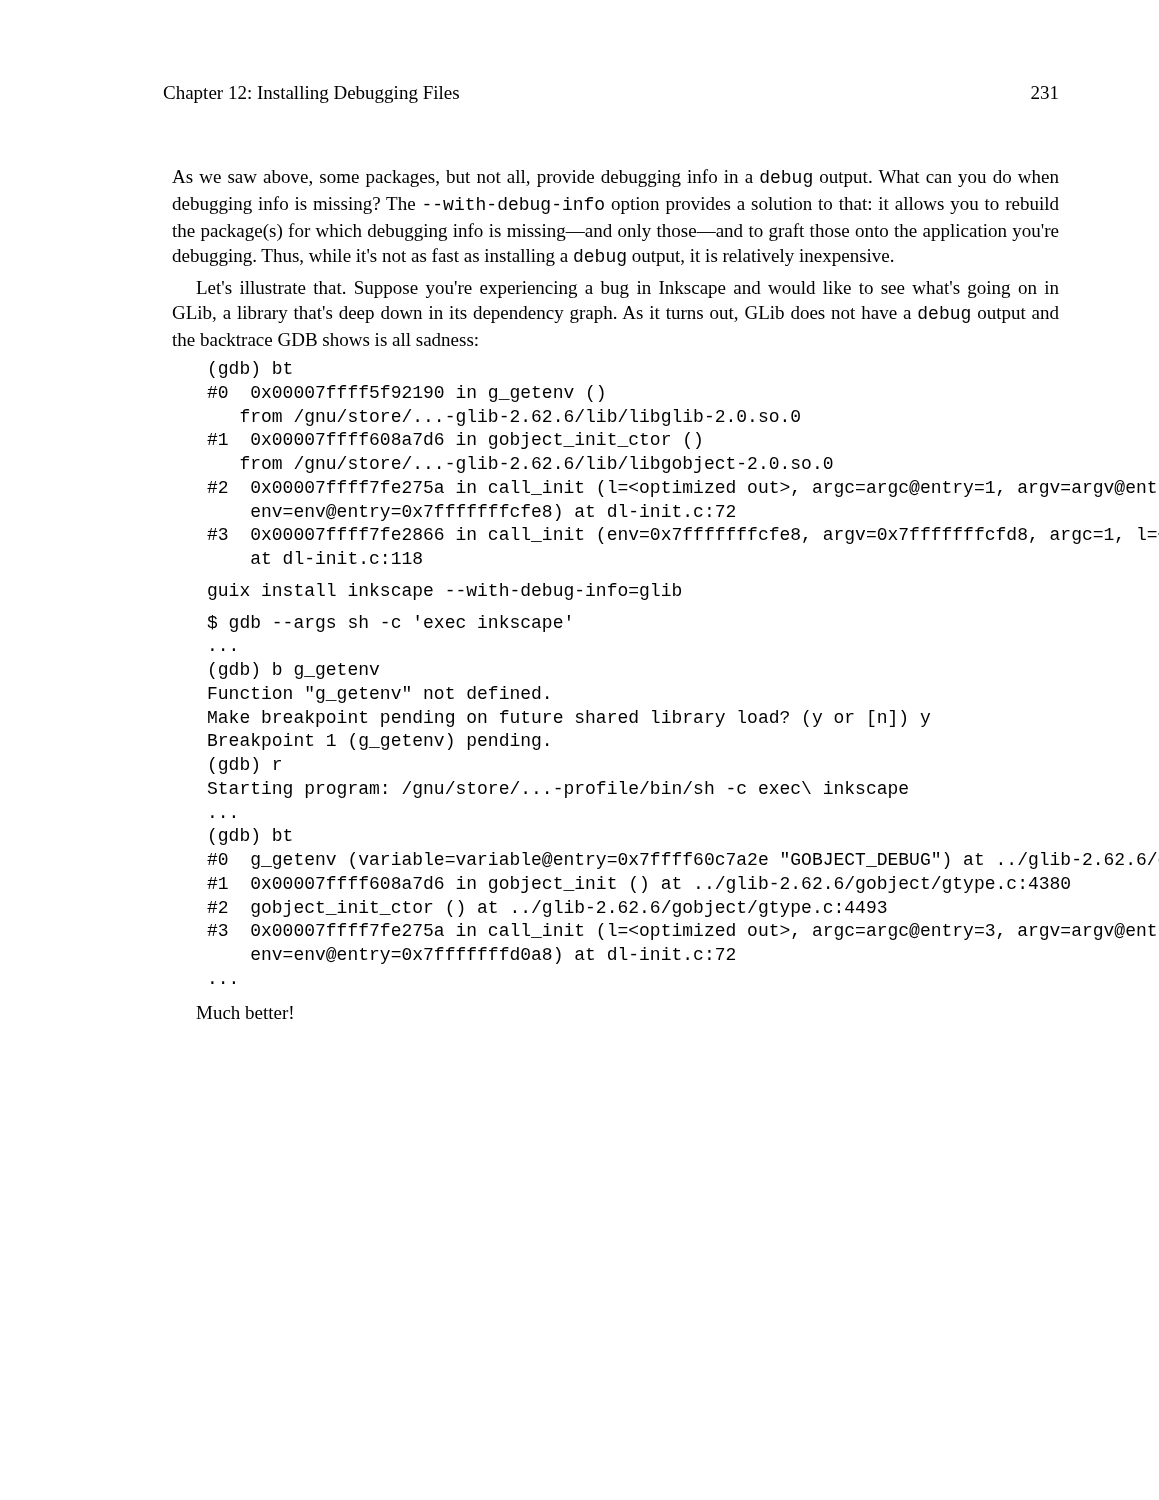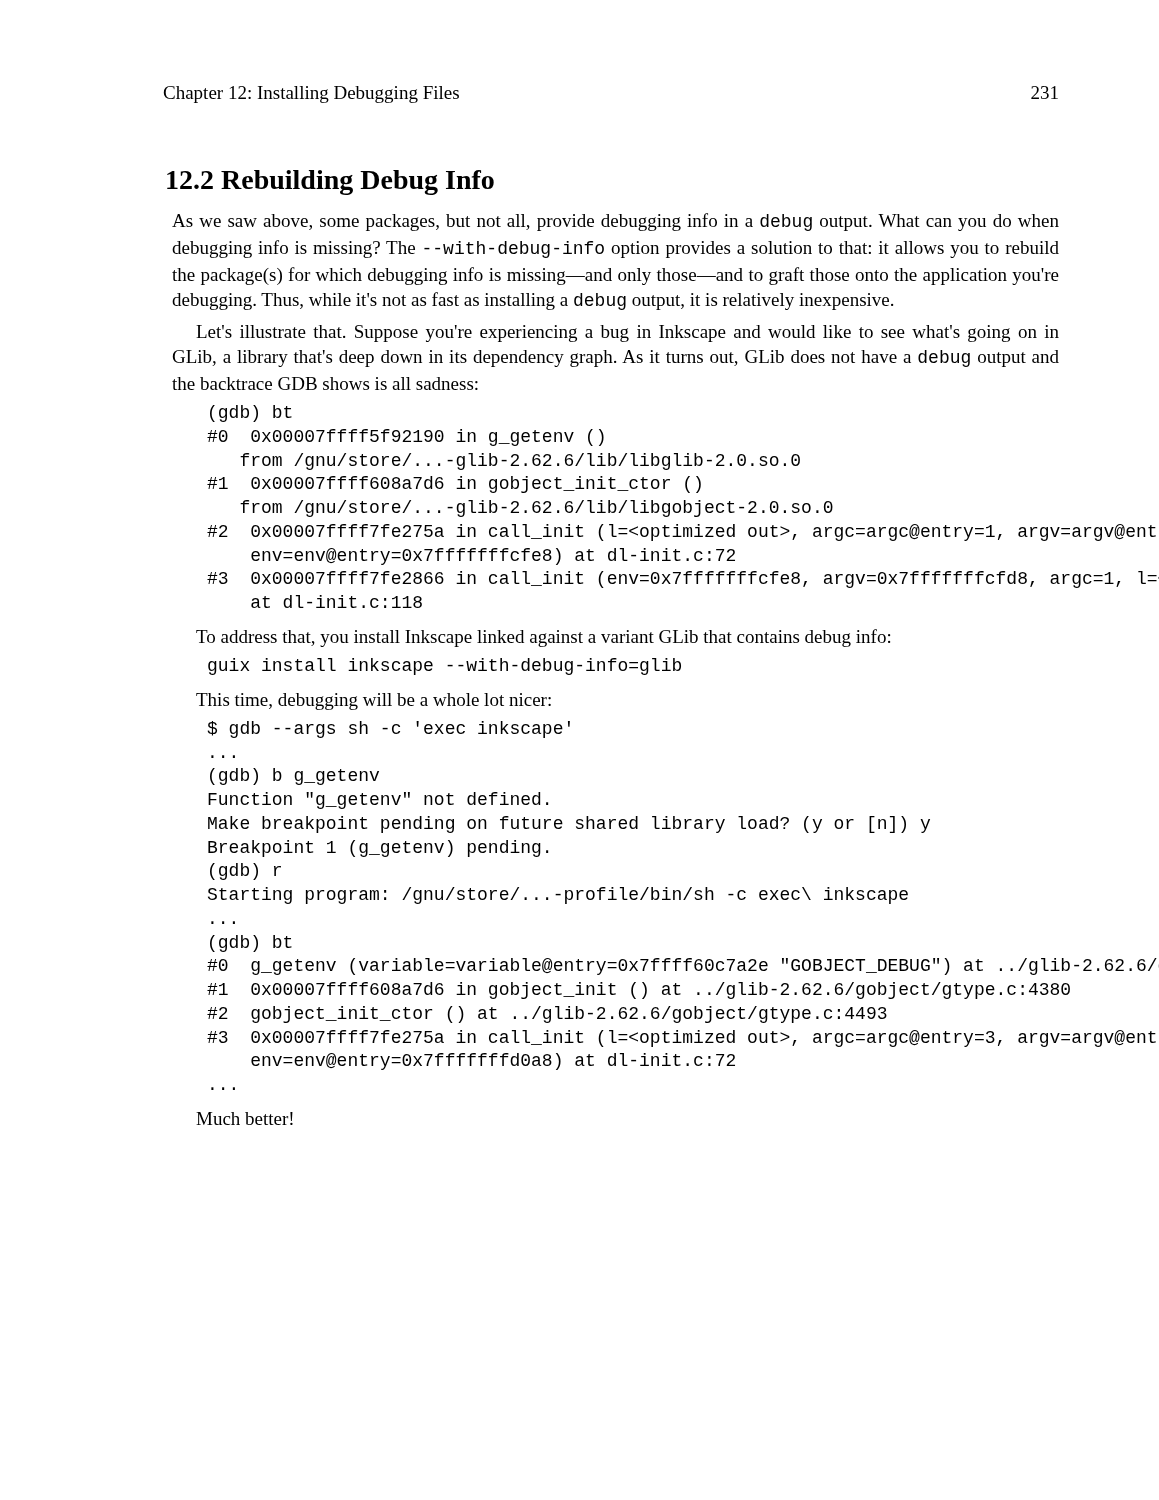--- a/index.html
+++ b/index.html
@@ -53,45 +53,42 @@
 </head>
 <body>
 
 <div class="page">
 
   <div class="running-head">
     <span>Chapter 12: Installing Debugging Files</span>
     <span>231</span>
   </div>
 
-  <h2 class="section-title">12.2 Rebuilding Debug Info</h2>
 
   <p>
     <span>As we saw above, some packages, but not all, provide debugging info in a </span><span class="mono">debug</span><span> output. What can you do when debugging info is missing? The </span><span class="mono">--with-debug-info</span><span> option provides a solution to that: it allows you to rebuild the package(s) for which debugging info is missing—and only those—and to graft those onto the application you're debugging. Thus, while it's not as fast as installing a </span><span class="mono">debug</span><span> output, it is relatively inexpensive.</span>
   </p>
 
   <p class="indent">
     <span>Let's illustrate that. Suppose you're experiencing a bug in Inkscape and would like to see what's going on in GLib, a library that's deep down in its dependency graph. As it turns out, GLib does not have a </span><span class="mono">debug</span><span> output and the backtrace GDB shows is all sadness:</span>
   </p>
 
   <pre class="code">(gdb) bt
 #0  0x00007ffff5f92190 in g_getenv ()
    from /gnu/store/...-glib-2.62.6/lib/libglib-2.0.so.0
 #1  0x00007ffff608a7d6 in gobject_init_ctor ()
    from /gnu/store/...-glib-2.62.6/lib/libgobject-2.0.so.0
 #2  0x00007ffff7fe275a in call_init (l=&lt;optimized out&gt;, argc=argc@entry=1, argv=argv@entry=0x7fffffffcfd8,
     env=env@entry=0x7fffffffcfe8) at dl-init.c:72
 #3  0x00007ffff7fe2866 in call_init (env=0x7fffffffcfe8, argv=0x7fffffffcfd8, argc=1, l=&lt;optimized out&gt;)
     at dl-init.c:118</pre>
 
-  <p class="indent">To address that, you install Inkscape linked against a variant GLib that contains debug info:</p>
 
   <pre class="code">guix install inkscape --with-debug-info=glib</pre>
 
-  <p class="indent">This time, debugging will be a whole lot nicer:</p>
 
   <pre class="code">$ gdb --args sh -c 'exec inkscape'
 ...
 (gdb) b g_getenv
 Function "g_getenv" not defined.
 Make breakpoint pending on future shared library load? (y or [n]) y
 Breakpoint 1 (g_getenv) pending.
 (gdb) r
 Starting program: /gnu/store/...-profile/bin/sh -c exec\ inkscape
 ...

